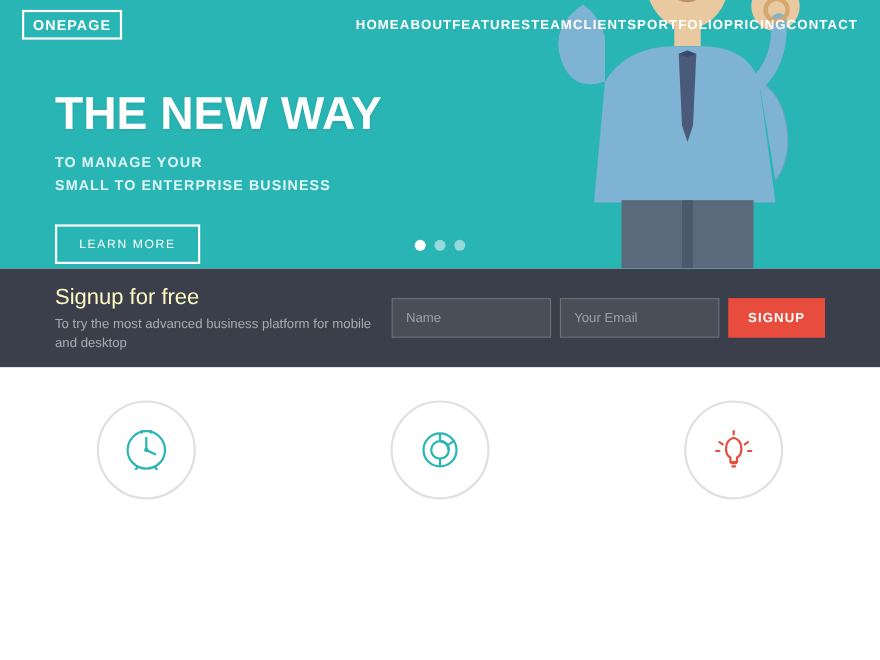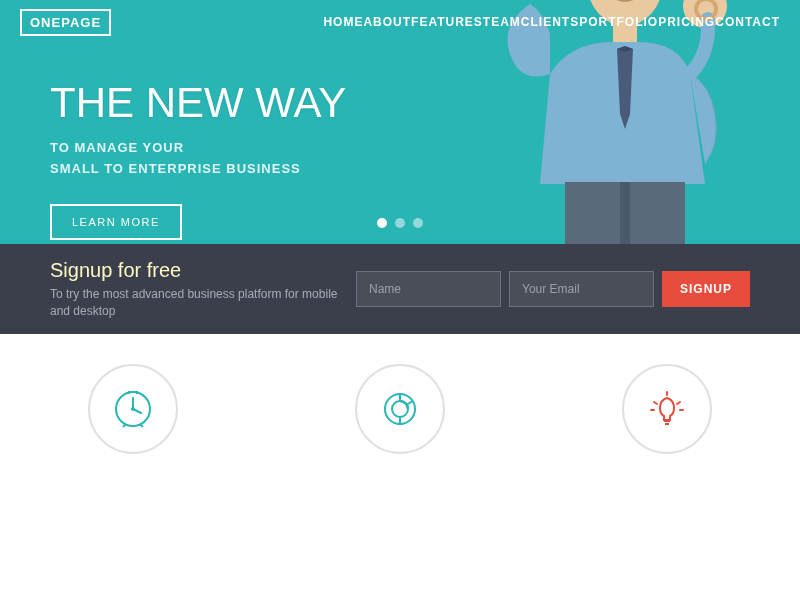--- a/index.html
+++ b/index.html
@@ -46,21 +46,21 @@
       overflow: hidden;
     }
     .hero-content {
       position: absolute;
       top: 80px;
       left: 50px;
       z-index: 2;
     }
     .hero-title {
       font-size: 42px;
-      font-weight: 400;
+      font-weight: 700;
       color: white;
       line-height: 1.1;
       text-shadow: 0 1px 3px rgba(0,0,0,0.1);
     }
     .hero-subtitle {
       margin-top: 12px;
       font-size: 13px;
       color: rgba(255,255,255,0.85);
       font-weight: 600;
       letter-spacing: 1px;

